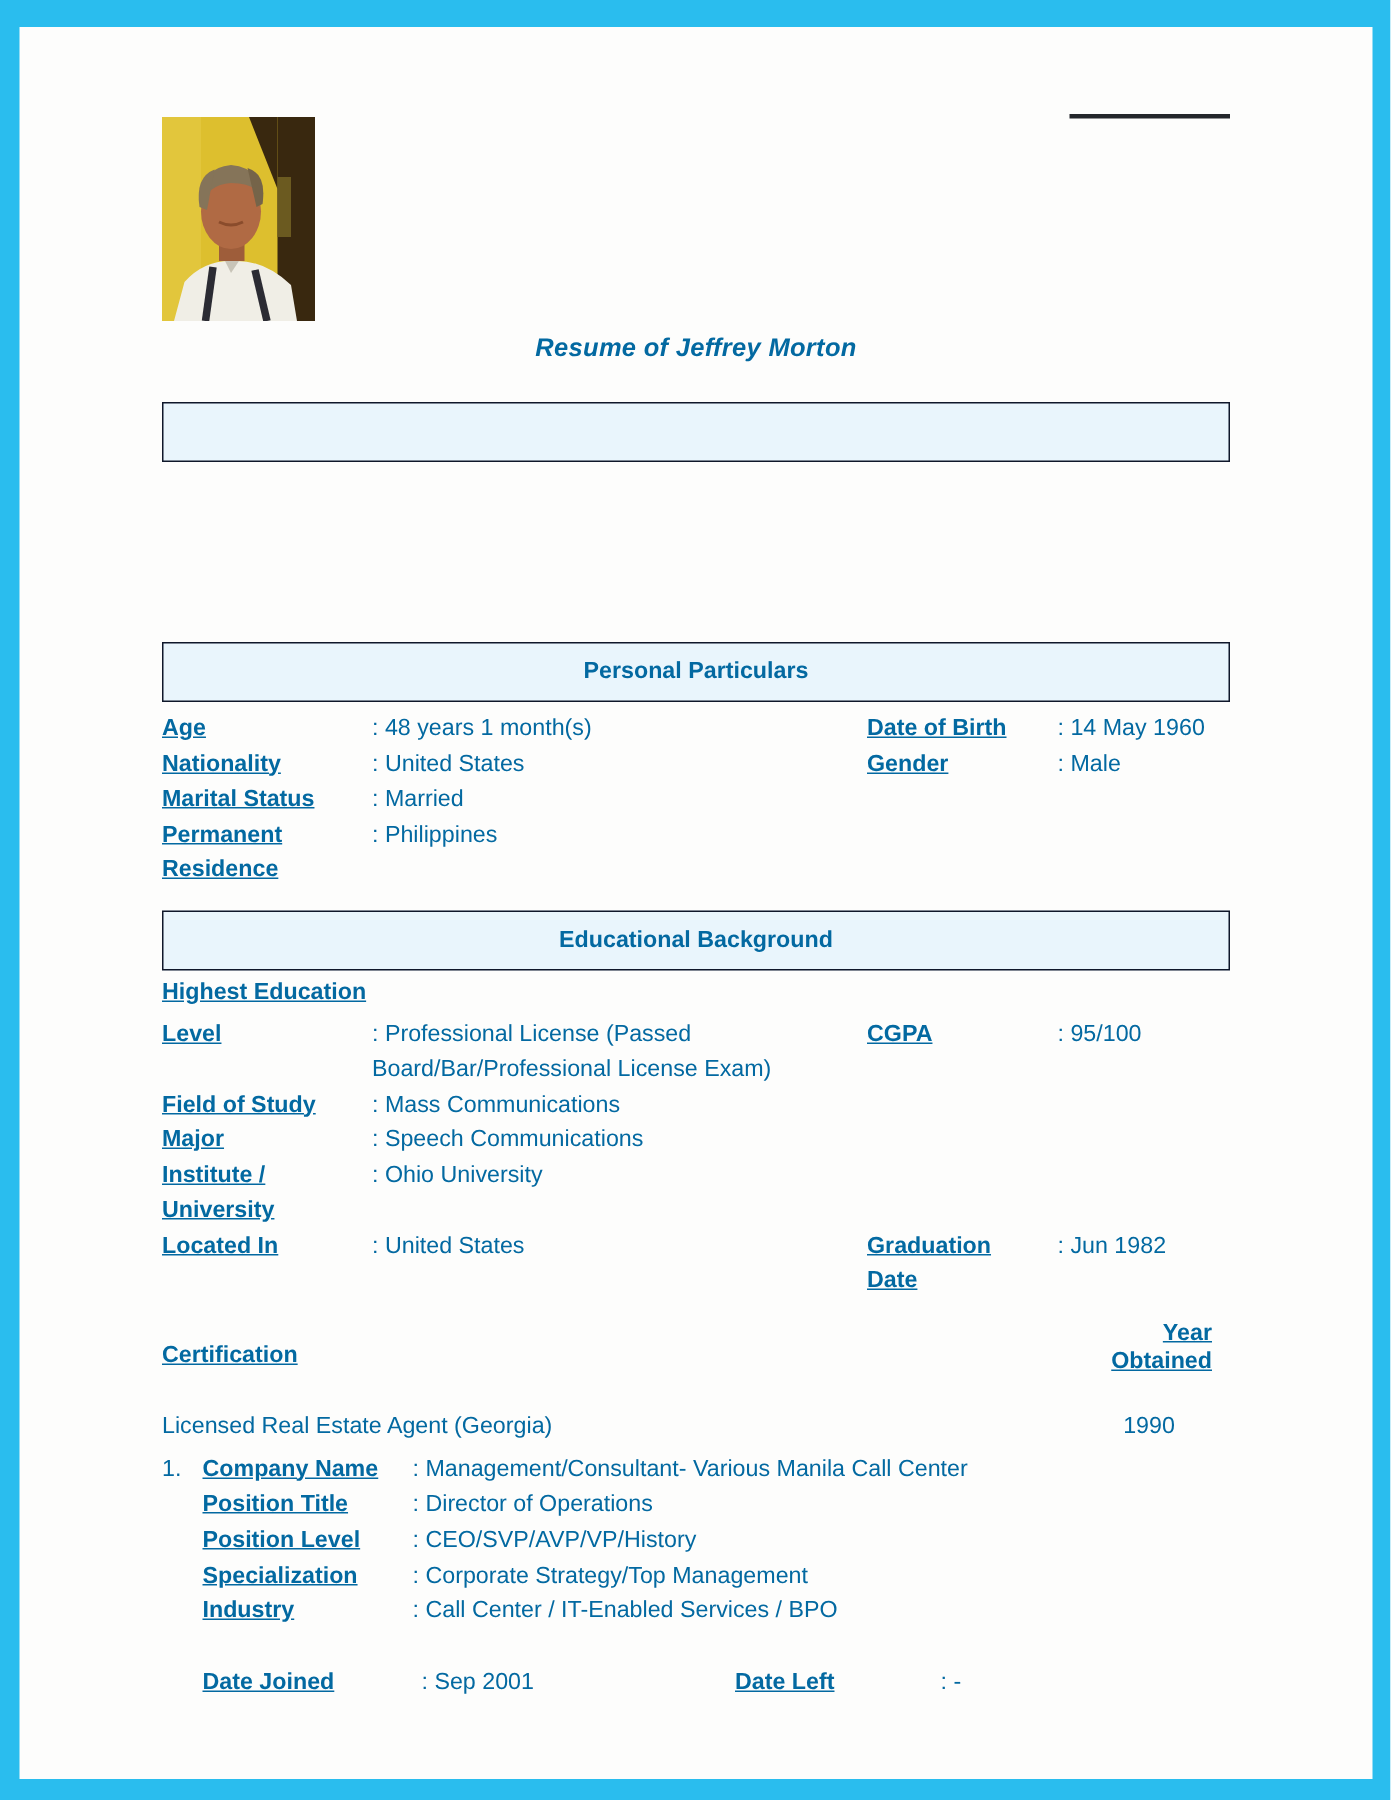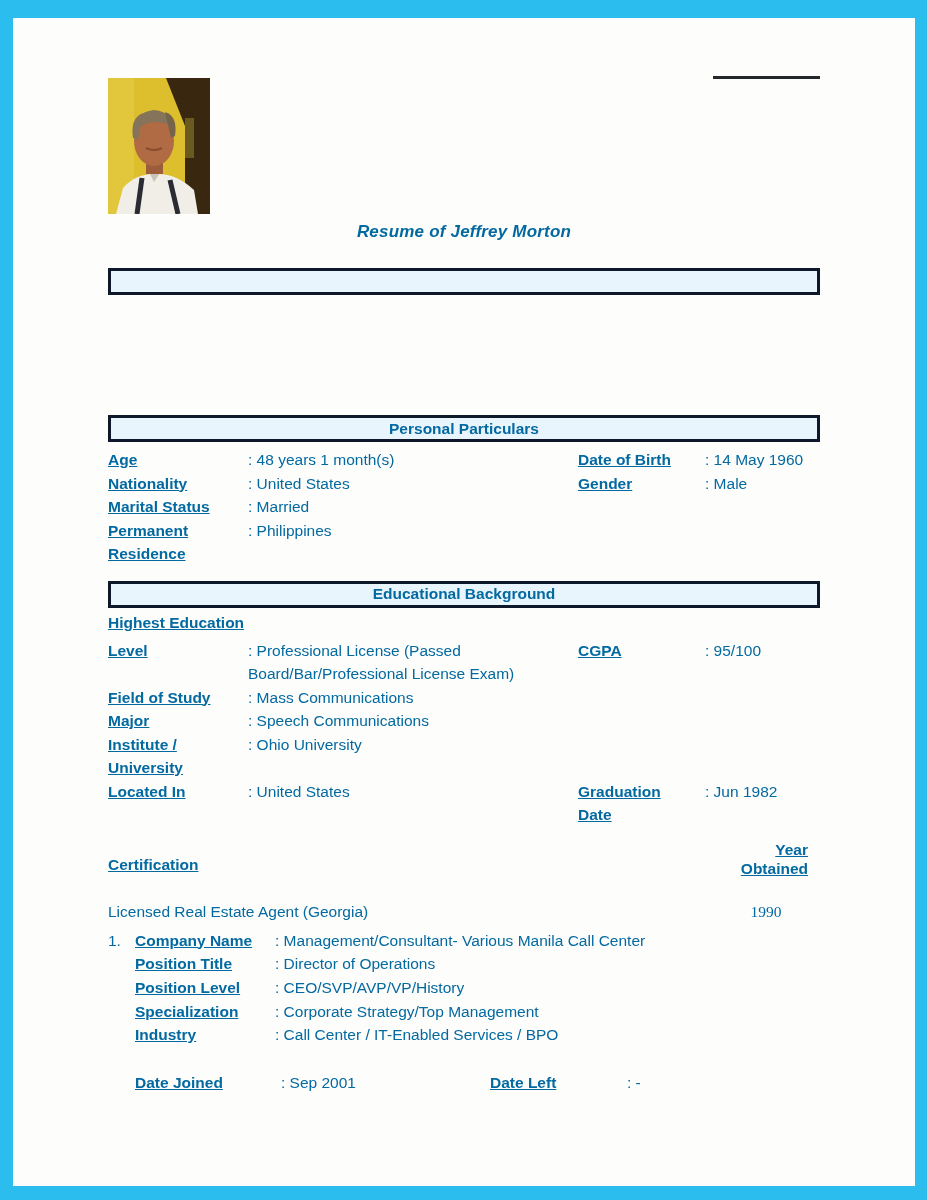--- a/index.html
+++ b/index.html
@@ -24,23 +24,23 @@
   .top-line { position:absolute; right:0; top:58px; width:107px; height:3px; background:#24272b; }
   .doc-title {
     margin-top:8px;
     text-align:center;
     font-size:17px;
     font-weight:bold;
     font-style:italic;
     letter-spacing:0.2px;
   }
   .bar {
-    height:27px;
+    height:40px;
     background:#e9f5fc;
-    border:3px solid #0f172a;
+    border:1px solid #0f172a;
   }
   .spacer-bar { margin-top:26px; }
   .section-bar {
     display:flex; align-items:center; justify-content:center;
     font-weight:bold;
   }
   .personal-bar { margin-top:120px; }
   .edu-bar { margin-top:15px; }
   .emp-bar { margin-top:24px; }
   .rows { padding-top:6px; line-height:23.5px; }
@@ -52,21 +52,21 @@
     margin-top:5px;
     font-weight:bold;
     text-decoration:underline;
     line-height:20px;
   }
   .cert-head { display:flex; justify-content:space-between; margin-top:13px; line-height:19px; }
   .cert-title { font-weight:bold; text-decoration:underline;margin-top:15px; }
   .year-col { width:84px; margin-right:12px; text-align:right; font-weight:bold; }
   .year-col span { text-decoration:underline; display:block; }
   .cert-item { display:flex; justify-content:space-between; margin-top:24px; line-height:19px; }
-  .cert-year { width:84px; margin-right:12px; text-align:center;font-family:Liberation Serif, serif; }
+  .cert-year { width:84px; margin-right:12px; text-align:center; }
   .emp-rows { padding-top:8px; line-height:23.7px; }
   .emp-row { display:grid; grid-template-columns:27px 140px 1fr; }
   .emp-num { font-weight:normal; }
   .emp-dates {
     display:grid;
     grid-template-columns:146px 209px 137px 1fr;
     margin-left:27px;
     margin-top:26px;
     line-height:19px;
   }

